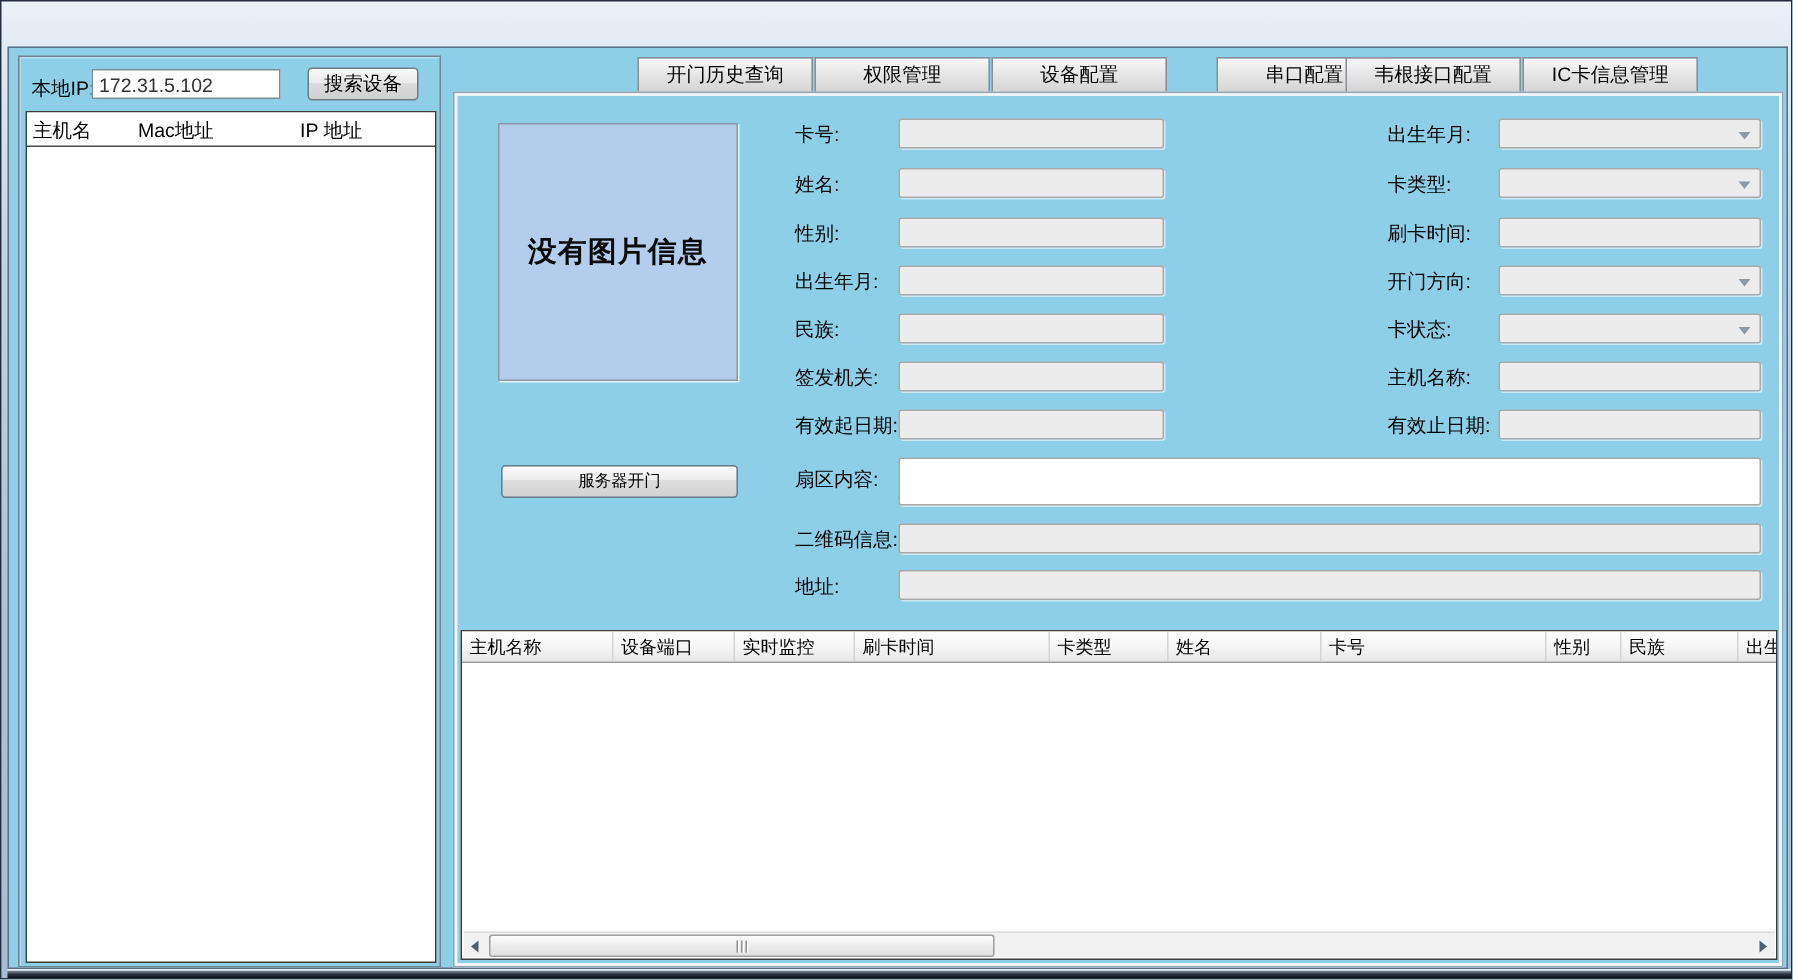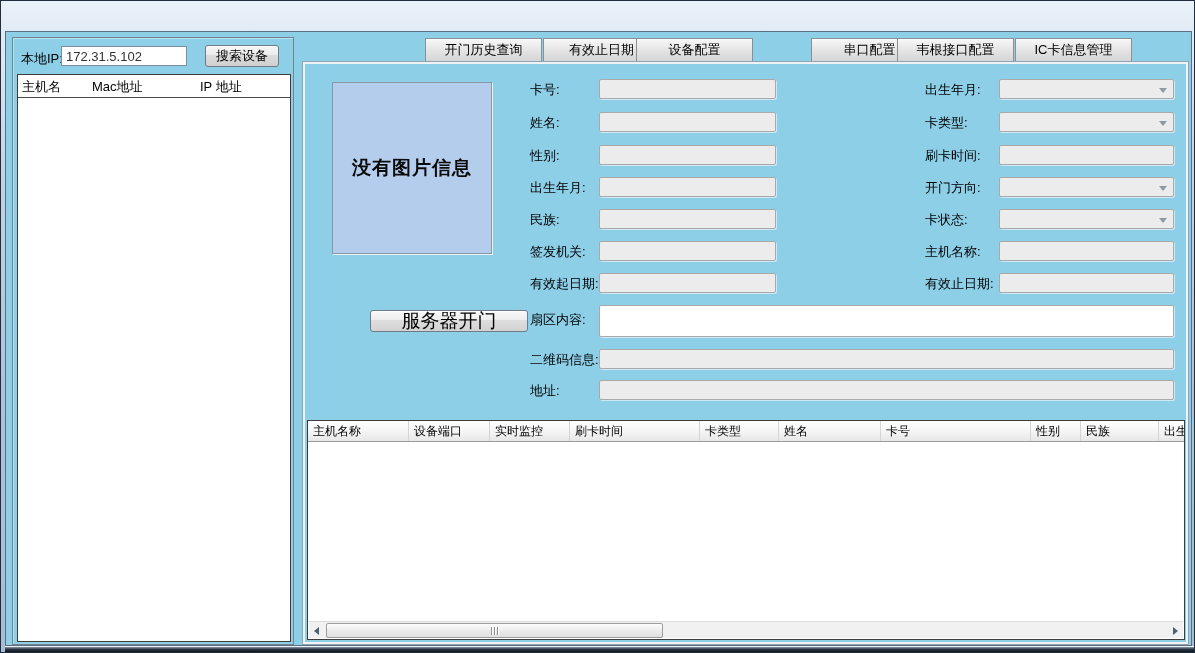--- a/index.html
+++ b/index.html
@@ -83,23 +83,23 @@
   
   #photo-placeholder {
     position:absolute; left:27px; top:18px; width:160px; height:172px;
     background:#B5CDEC; border:1px solid #8a97a5;
     box-shadow:1px 1px 0 rgba(255,255,255,.8);
     display:flex; align-items:center; justify-content:center;
     font-size:19px; font-weight:bold; color:#0a0a0a; letter-spacing:1px;
   }
   #open-door-btn {
     position:absolute; left:29px; top:246px; width:158px; height:22px;
-    border:1px solid #6f7b86; border-radius:3px; font-size:19px; color:#000;
+    border:1px solid #6f7b86; border-radius:3px; font-size:11px; color:#000;
     background:linear-gradient(180deg,#f9f9f9,#ececec 45%,#dedede 46%,#d2d2d2);
-    box-shadow:inset 0 1px 0 rgba(255,255,255,.9); text-align:center; line-height:20px; cursor:default;margin-left:36px;
+    box-shadow:inset 0 1px 0 rgba(255,255,255,.9); text-align:center; line-height:20px; cursor:default;
   }
   .f-label { position:absolute; font-size:13px; color:#000; white-space:nowrap; }
   .field, .combo, .wfield {
     position:absolute; height:20px; background:#ECECEC; border:1px solid #a9a9a9;
     border-radius:2px; box-shadow:1px 1px 0 rgba(255,255,255,.55);
     font-size:12px; color:#333; line-height:18px; padding:0 4px; overflow:hidden;
   }
   .combo .arrow {
     position:absolute; right:6px; top:8px; width:0; height:0;
     border-left:4px solid transparent; border-right:4px solid transparent;
@@ -160,22 +160,22 @@
       <div id="device-table">
         <div class="hdr">
           <div class="dcol0">主机名</div>
           <div class="dcol1">Mac地址</div>
           <div class="dcol2">IP 地址</div>
         </div>
       </div>
     </div>
 
     <div class="tab" style="left:419px">开门历史查询</div>
-    <div class="tab" style="left:537px">有效止日期</div>
-    <div class="tab" style="left:630px">设备配置</div>
+    <div class="tab" style="left:537px">权限管理</div>
+    <div class="tab" style="left:655px">设备配置</div>
     <div class="tab" style="left:805px">串口配置</div>
     <div class="tab" style="left:891px">韦根接口配置</div>
     <div class="tab" style="left:1009px">IC卡信息管理</div>
 
     <div id="tab-page">
       <div id="page-inner">
 
         <div id="photo-placeholder">没有图片信息</div>
         <div id="open-door-btn">服务器开门</div>
 

